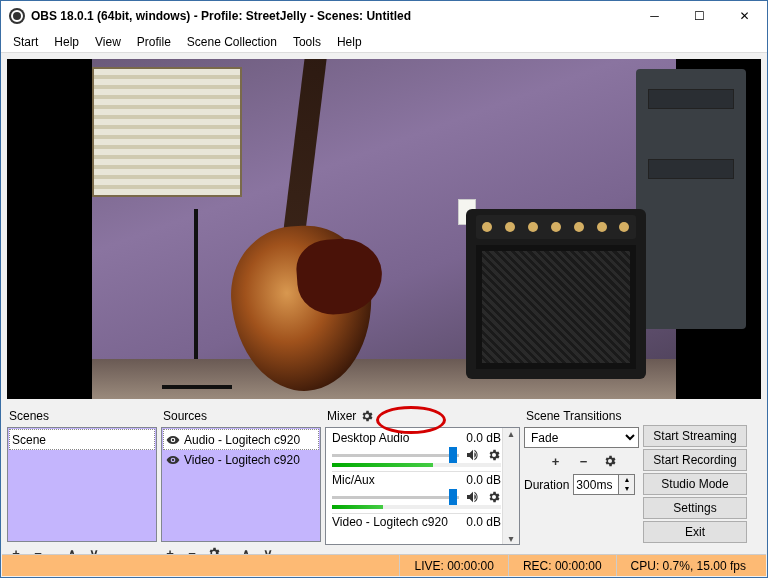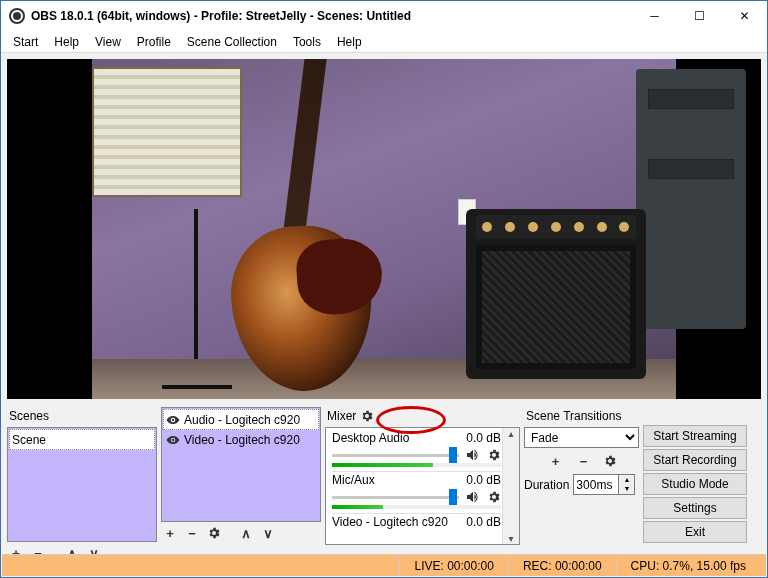--- a/index.html
+++ b/index.html
@@ -125,20 +125,21 @@
     <div class="toolbar">
       <div class="tb">+</div>
       <div class="tb">−</div>
       <div style="width:8px"></div>
       <div class="tb">∧</div>
       <div class="tb">∨</div>
     </div>
   </div>
 
   <div class="panel" style="width:160px">
+    <div class="panel-header">Sources</div>
     <div class="listbox">
       <div class="listitem sel">
         <svg class="eye" viewBox="0 0 24 24">
             <path fill="#333" d="M12 5C7 5 2.7 8.1 1 12c1.7 3.9 6 7 11 7s9.3-3.1 11-7c-1.7-3.9-6-7-11-7zm0 11a4 4 0 110-8 4 4 0 010 8zm0-6a2 2 0 100 4 2 2 0 000-4z"></path>
           </svg>
         <span>Audio - Logitech c920</span>
       </div>
       <div class="listitem">
         <svg class="eye" viewBox="0 0 24 24">
             <path fill="#333" d="M12 5C7 5 2.7 8.1 1 12c1.7 3.9 6 7 11 7s9.3-3.1 11-7c-1.7-3.9-6-7-11-7zm0 11a4 4 0 110-8 4 4 0 010 8zm0-6a2 2 0 100 4 2 2 0 000-4z"></path>

